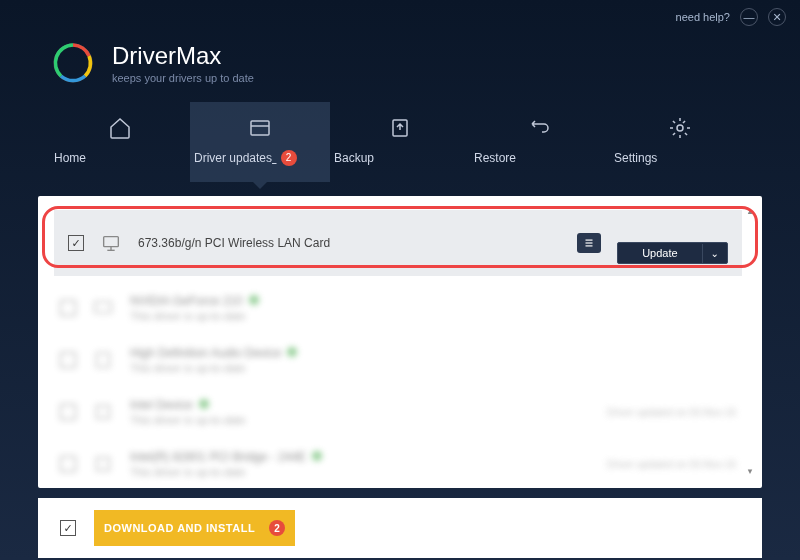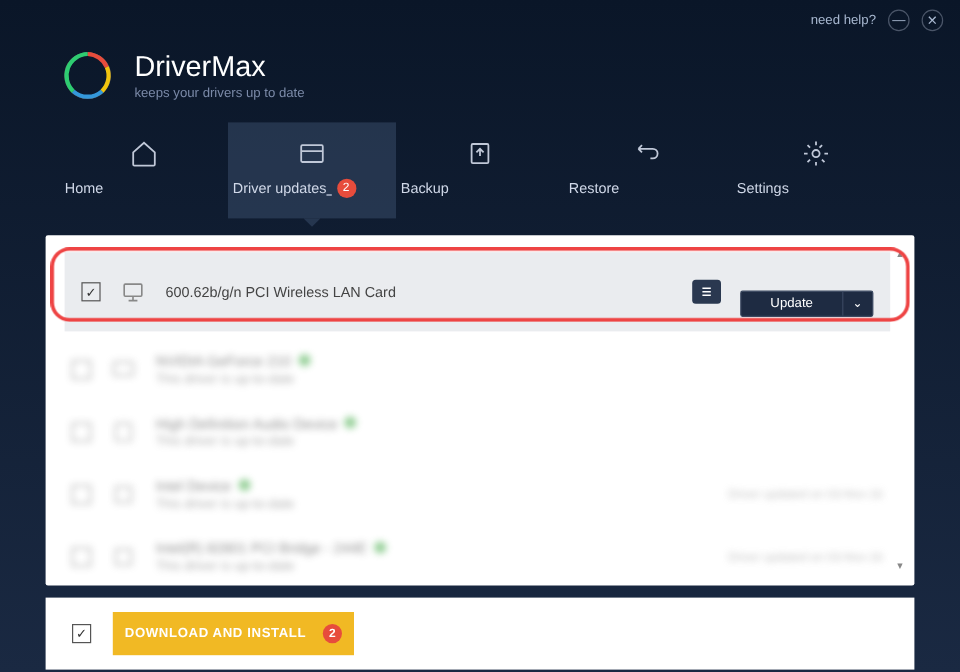--- a/index.html
+++ b/index.html
@@ -112,21 +112,21 @@
   <div class="highlight-ring"></div>
   <div class="driver-list">
     <div class="driver-row highlighted">
       <div class="chk checked"></div>
       <svg class="dev-icon" viewBox="0 0 24 24" fill="none" stroke="#888" stroke-width="1.5">
           <rect x="4" y="5" width="16" height="11" rx="1"></rect>
           <line x1="8" y1="20" x2="16" y2="20"></line>
           <line x1="12" y1="16" x2="12" y2="20"></line>
         </svg>
       <div class="driver-info">
-        <div class="driver-name">600.62b/g/n PCI Wireless LAN Card</div>
+        <div class="driver-name">673.36b/g/n PCI Wireless LAN Card</div>
       </div>
       <div class="info-btn">
         <svg width="14" height="14" viewBox="0 0 24 24" fill="none" stroke="#fff" stroke-width="2">
             <line x1="6" y1="7" x2="18" y2="7"></line>
             <line x1="6" y1="12" x2="18" y2="12"></line>
             <line x1="6" y1="17" x2="18" y2="17"></line>
           </svg>
       </div>
       <div class="update-btn">
         <span class="lbl">Update</span>

